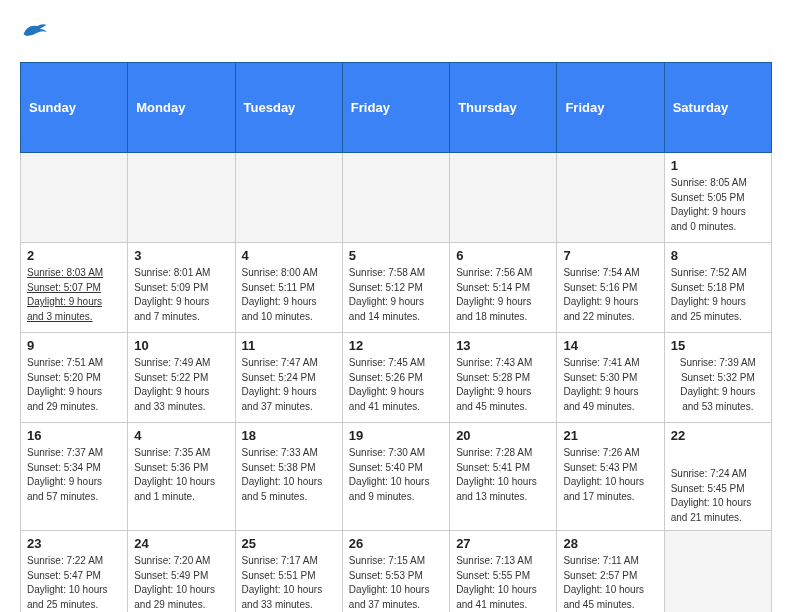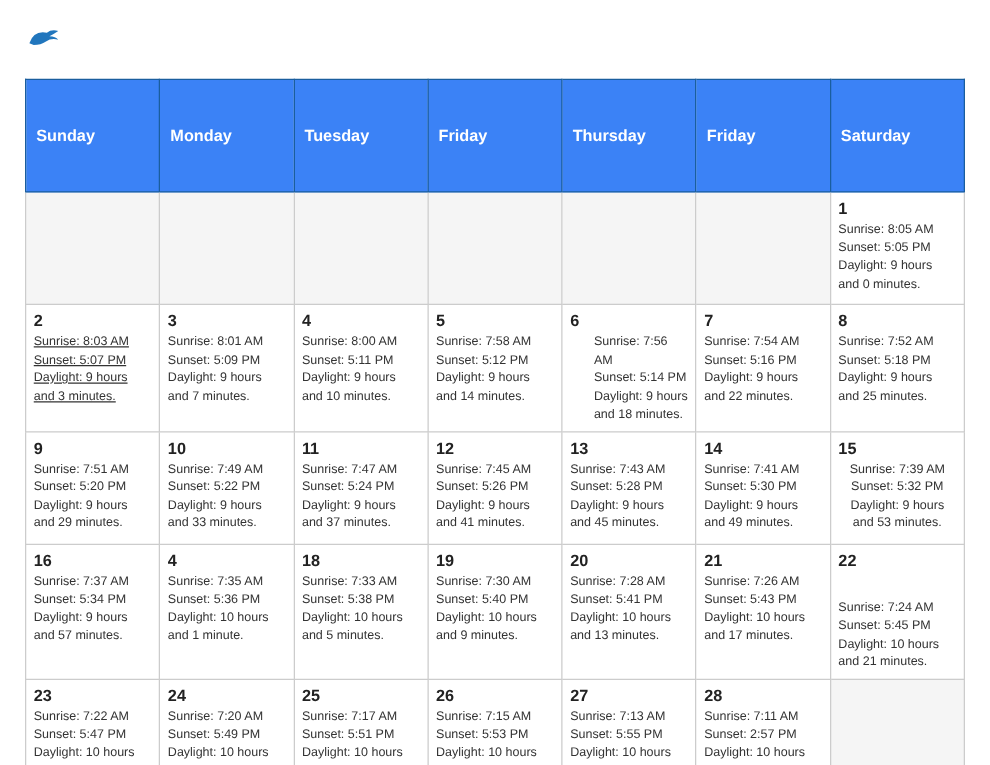--- a/index.html
+++ b/index.html
@@ -139,21 +139,21 @@
 Daylight: 9 hours and 10 minutes.</div>
         </td>
         <td>
           <span class="day-number">5</span>
           <div class="day-info" style="white-space: pre-line;">Sunrise: 7:58 AM
 Sunset: 5:12 PM
 Daylight: 9 hours and 14 minutes.</div>
         </td>
         <td>
           <span class="day-number">6</span>
-          <div class="day-info" style="white-space: pre-line; margin-left: 19px;">Sunrise: 7:56 AM
+          <div class="day-info" style="white-space: pre-line;">Sunrise: 7:56 AM
 Sunset: 5:14 PM
 Daylight: 9 hours and 18 minutes.</div>
         </td>
         <td>
           <span class="day-number">7</span>
           <div class="day-info" style="white-space: pre-line;">Sunrise: 7:54 AM
 Sunset: 5:16 PM
 Daylight: 9 hours and 22 minutes.</div>
         </td>
         <td>

